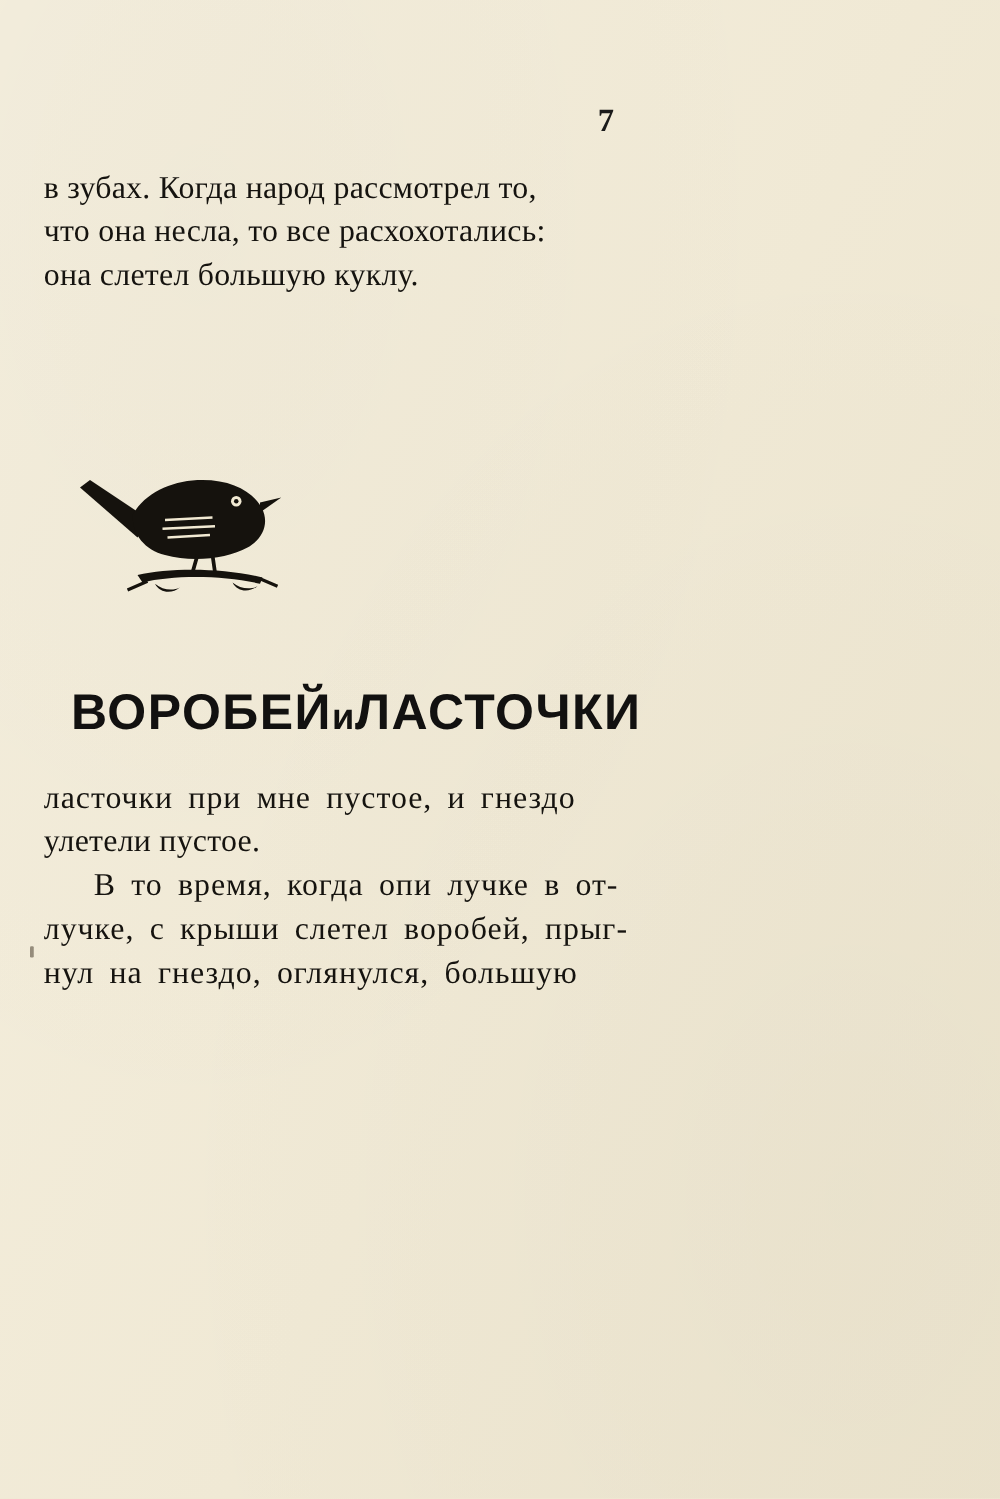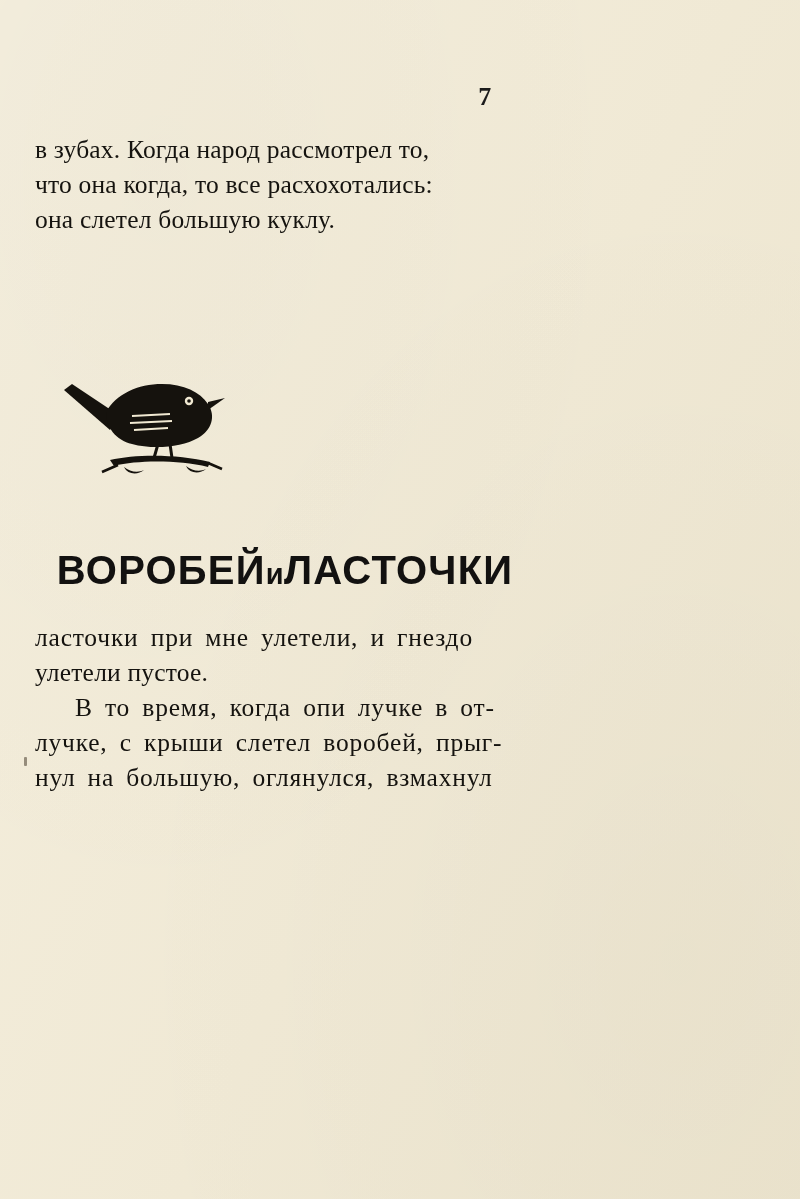--- a/index.html
+++ b/index.html
@@ -134,21 +134,21 @@
 <body>
 
 <div class="page">
   <div class="paper-texture"></div>
 
   <div class="page-number">7</div>
 
   <div class="text-block block-top">
     <p>
       <span class="line">в зубах. Когда народ рассмотрел то,</span>
-      <span class="line">что она когда, то все расхохотались:</span>
+      <span class="line">что она несла, то все расхохотались:</span>
       <span class="line">она слетел большую куклу.</span>
     </p>
   </div>
 
   <div class="vignette">
     <svg viewBox="0 0 200 110" width="200" height="110" xmlns="http://www.w3.org/2000/svg">
       <g fill="#15120d">
 
         <path d="M6 22 L14 16 L62 48 L52 62 Z"></path>
 
@@ -174,22 +174,22 @@
   </div>
 
   <div class="story-title">
     <span>ВОРОБЕЙ</span><span class="conj">и</span><span>ЛАСТОЧКИ</span>
   </div>
 
   <div class="edge-mark"></div>
 
   <div class="text-block block-body">
     <p>
-      <span class="line spaced-mid">ласточки при мне улетели, и гнездо</span>
+      <span class="line spaced-mid">ласточки при мне пустое, и гнездо</span>
       <span class="line">улетели пустое.</span>
     </p>
     <p>
       <span class="line spaced-mid"><span class="indent"></span><span>В то время, когда опи лучке в от-</span></span>
       <span class="line spaced-mid">лучке, с крыши слетел воробей, прыг-</span>
-      <span class="line spaced-mid">нул на большую, оглянулся, взмахнул</span>
+      <span class="line spaced-mid">нул на гнездо, оглянулся, большую</span>
     </p>
   </div>
 </div>
 
 </body></html>

